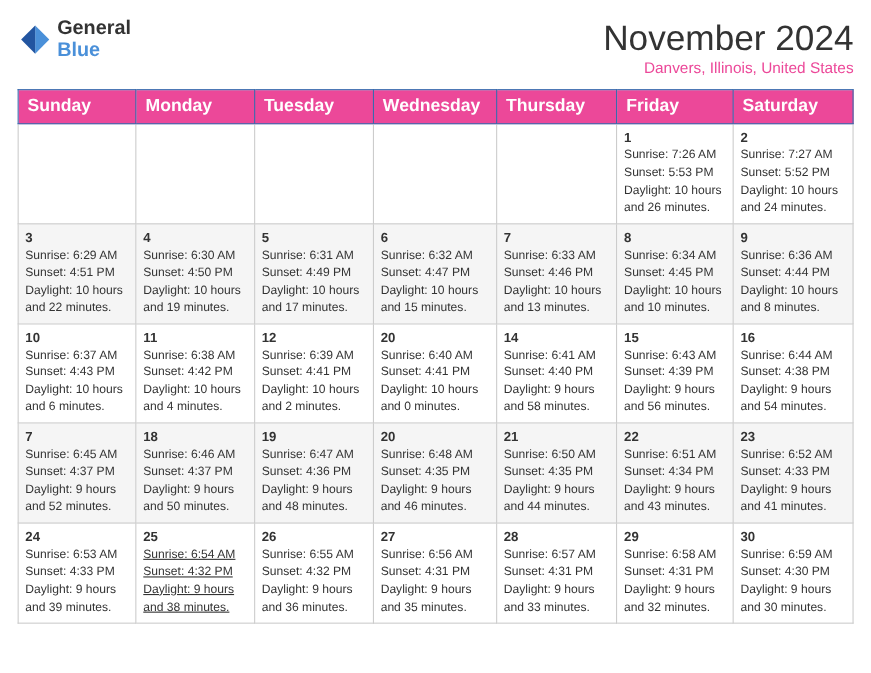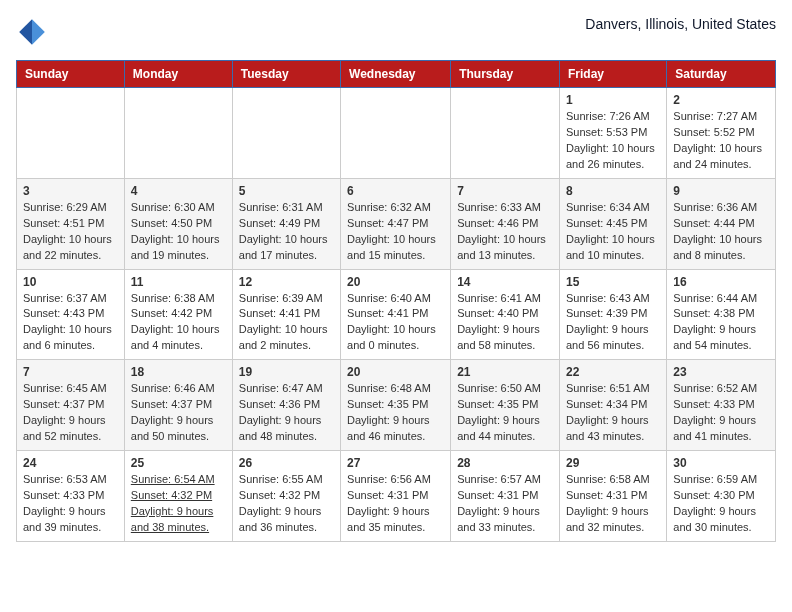--- a/index.html
+++ b/index.html
@@ -35,31 +35,31 @@
     .title-block {
       text-align: right;
     }
     .month-title {
       font-size: 32px;
       font-weight: normal;
       color: #333;
     }
     .location {
       font-size: 14px;
-      color: #0f172a;
+      color: #ec4899;
     }
     .calendar {
       width: 100%;
       border-collapse: collapse;
       border: 1px solid #ccc;
     }
     .calendar th {
-      background-color: #b91c1c;
+      background-color: #ec4899;
       color: #fff;
-      font-size: 12px;
+      font-size: 16px;
       font-weight: bold;
       padding: 6px 8px;
       text-align: left;
       border: 1px solid #3a6aad;
     }
     .calendar td {
       vertical-align: top;
       padding: 5px 6px;
       border: 1px solid #ccc;
       font-size: 10.5px;
@@ -87,22 +87,27 @@
   </style>
 </head>
 <body>
 
 <div class="header">
   <div class="logo">
     <svg class="logo-icon" viewBox="0 0 40 40">
       <polygon points="20,4 36,20 20,36" fill="#4a90d9"></polygon>
       <polygon points="4,20 20,4 20,36" fill="#2255a0"></polygon>
     </svg>
+    <div class="logo-text">
+      <span class="logo-general">General</span><br>
+      <span class="logo-blue">Blue</span>
+    </div>
   </div>
   <div class="title-block">
+    <div class="month-title">November 2024</div>
     <div class="location">Danvers, Illinois, United States</div>
   </div>
 </div>
 
 <table class="calendar">
   <thead>
     <tr>
     <th>Sunday</th>
         <th>Monday</th>
         <th>Tuesday</th>

